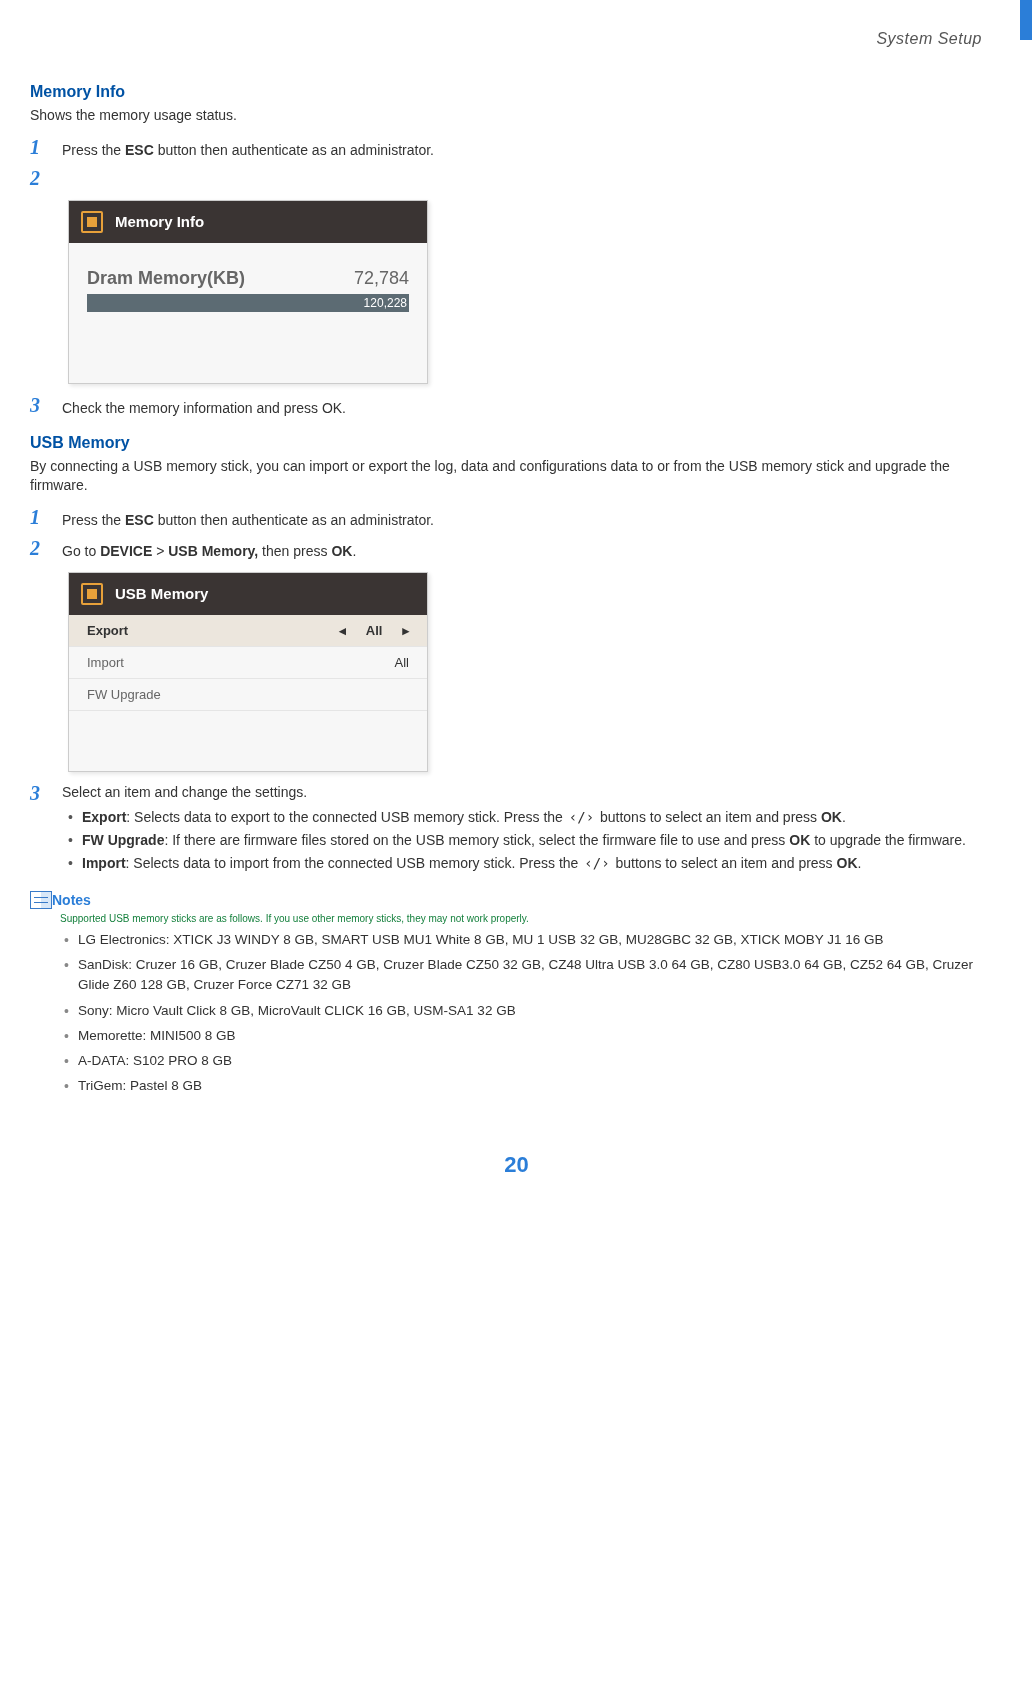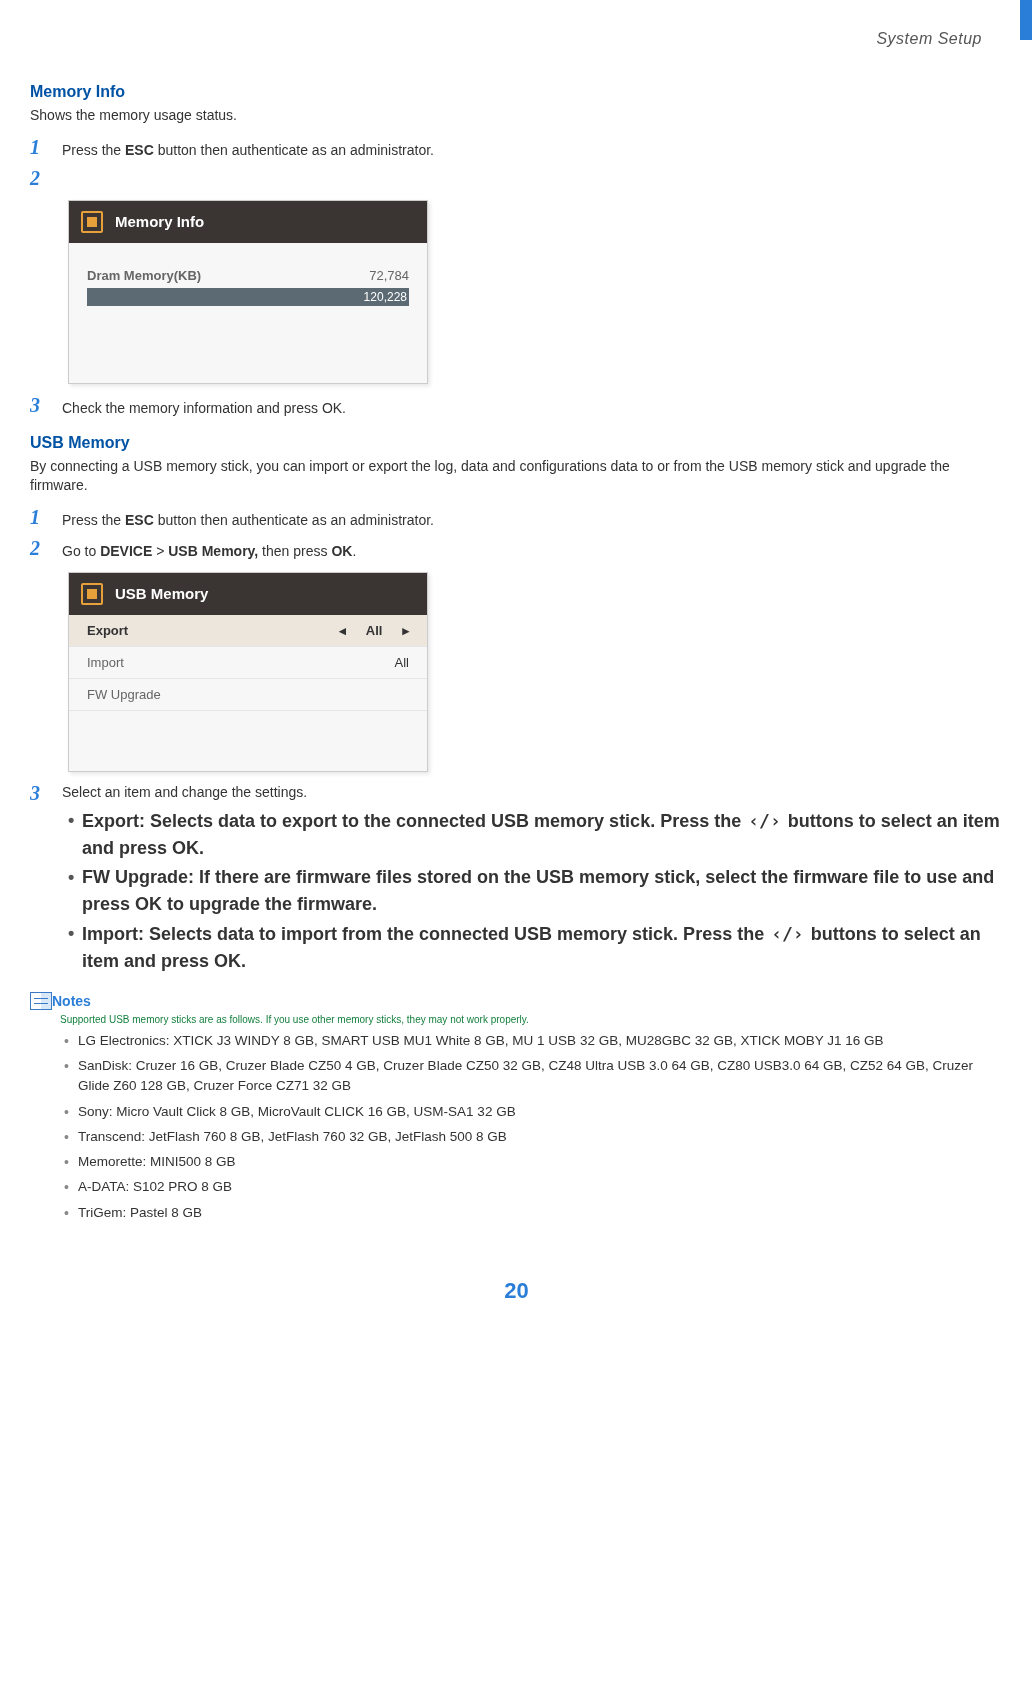--- a/index.html
+++ b/index.html
@@ -8,31 +8,31 @@
     .header-title { text-align: right; padding: 30px 50px 10px 0; font-size: 16px; color: #555; letter-spacing: 0.5px; font-style: italic; }
     .content { padding: 10px 30px 20px 30px; }
     .section-heading { color: #0052a4; font-weight: bold; font-size: 16px; margin-top: 15px; margin-bottom: 5px; }
     .section-desc { font-size: 14px; color: #333; margin-bottom: 10px; line-height: 1.4; }
     .step-list { list-style: none; }
     .step { display: flex; gap: 14px; margin: 6px 0; align-items: flex-start; }
     .step-num { color: #2b7ed8; font-size: 20px; font-weight: bold; font-style: italic; font-family: Georgia, serif; min-width: 18px; }
     .step-text { font-size: 14px; color: #333; line-height: 1.5; padding-top: 4px; }
     .step-text b { font-weight: bold; }
     .sub-bullets { list-style: none; margin-top: 4px; }
-    .sub-bullets li { padding-left: 20px; position: relative; font-size: 18px; line-height: 1.5; margin: 2px 0; font-weight: bold; }
+    .sub-bullets li { padding-left: 20px; position: relative; font-size: 14px; line-height: 1.5; margin: 2px 0; }
     .sub-bullets li::before { content: "•"; position: absolute; left: 6px; color: #555; }
     .angle { font-family: monospace; display: inline-block; padding: 0 2px; }
     
     .shot { width: 360px; margin: 10px 0 10px 38px; border: 1px solid #ccc; box-shadow: 2px 2px 4px rgba(0,0,0,0.1); background: #fff; }
     .shot-header { background: #3a3433; color: #fff; display: flex; align-items: center; padding: 10px 12px; gap: 12px; }
     .shot-icon { width: 22px; height: 22px; border: 2px solid #e8a13a; border-radius: 2px; display: flex; align-items: center; justify-content: center; }
     .shot-icon-inner { width: 10px; height: 10px; background: #e8a13a; }
     .shot-title { font-weight: bold; font-size: 15px; }
     .shot-body { background: #f7f7f7; padding: 20px 0 40px 0; min-height: 140px; }
-    .shot-row { display: flex; justify-content: space-between; align-items: center; padding: 5px 18px; font-size: 13px; color: #666; }
+    .shot-row { display: flex; justify-content: space-between; align-items: center; padding: 5px 18px; font-size: 18px; color: #666; }
     .shot-row-label { font-weight: bold; }
     .shot-bar { background: #5c6b73; color: #fff; font-size: 12px; padding: 2px 2px; display: flex; justify-content: flex-end; margin: 0 18px; }
     .shot-list-row { display: flex; justify-content: space-between; align-items: center; padding: 8px 18px; font-size: 13px; color: #666; border-bottom: 1px solid #e5e5e5; }
     .shot-list-row.selected { background: #ece6dd; color: #333; font-weight: bold; }
     .shot-arrows { display: flex; gap: 20px; align-items: center; color: #333; font-size: 13px; }
     .shot-arrow { color: #333; font-weight: bold; }
     
     .notes-block { margin-top: 15px; padding-left: 30px; }
     .notes-head { display: flex; align-items: center; gap: 0; margin-left: -30px; }
     .notes-icon { width: 22px; height: 18px; border: 1px solid #3a7bc8; background: linear-gradient(to right, #fff 50%, #d9e8f8 50%); position: relative; }
@@ -154,21 +154,20 @@
   <div class="notes-block">
     <div class="notes-head">
       <span class="notes-icon"></span>
       <span class="notes-title">Notes</span>
     </div>
     <div class="notes-intro">Supported USB memory sticks are as follows. If you use other memory sticks, they may not work properly.</div>
     <ul class="notes-list" id="notes-list">
         <li>LG Electronics: XTICK J3 WINDY 8 GB, SMART USB MU1 White 8 GB, MU 1 USB 32 GB, MU28GBC 32 GB, XTICK MOBY J1 16 GB</li>
         <li>SanDisk: Cruzer 16 GB, Cruzer Blade CZ50 4 GB, Cruzer Blade CZ50 32 GB, CZ48 Ultra USB 3.0 64 GB, CZ80 USB3.0 64 GB, CZ52 64 GB, Cruzer Glide Z60 128 GB, Cruzer Force CZ71 32 GB</li>
         <li>Sony: Micro Vault Click 8 GB, MicroVault CLICK 16 GB, USM-SA1 32 GB</li>
-        <li>Transcend: JetFlash 760 8 GB, JetFlash 760 32 GB, JetFlash 500 8 GB</li>
         <li>Memorette: MINI500 8 GB</li>
         <li>A-DATA: S102 PRO 8 GB</li>
         <li>TriGem: Pastel 8 GB</li>
       </ul>
   </div>
 
 </div>
 
 <div class="page-num">20</div>
 

